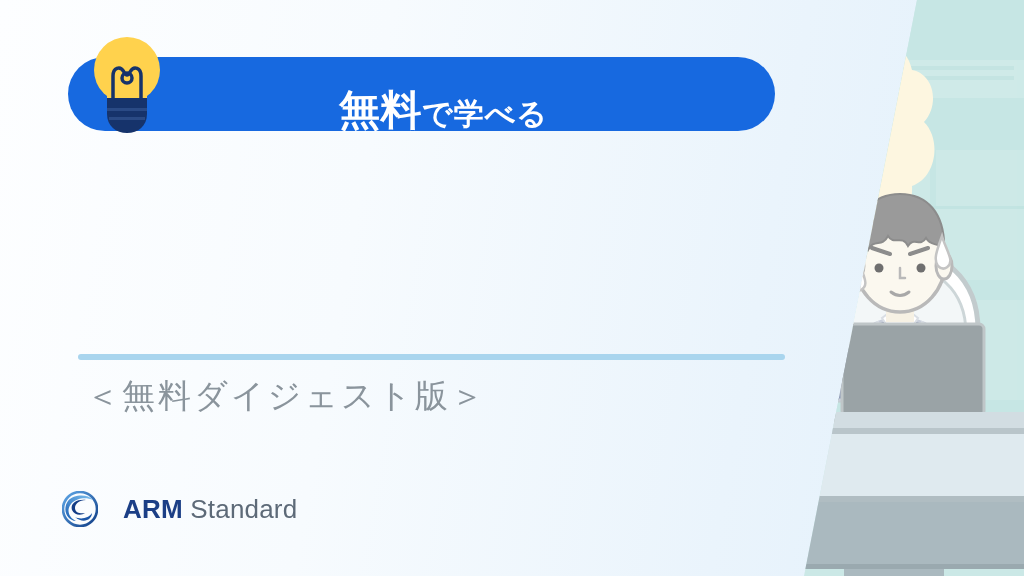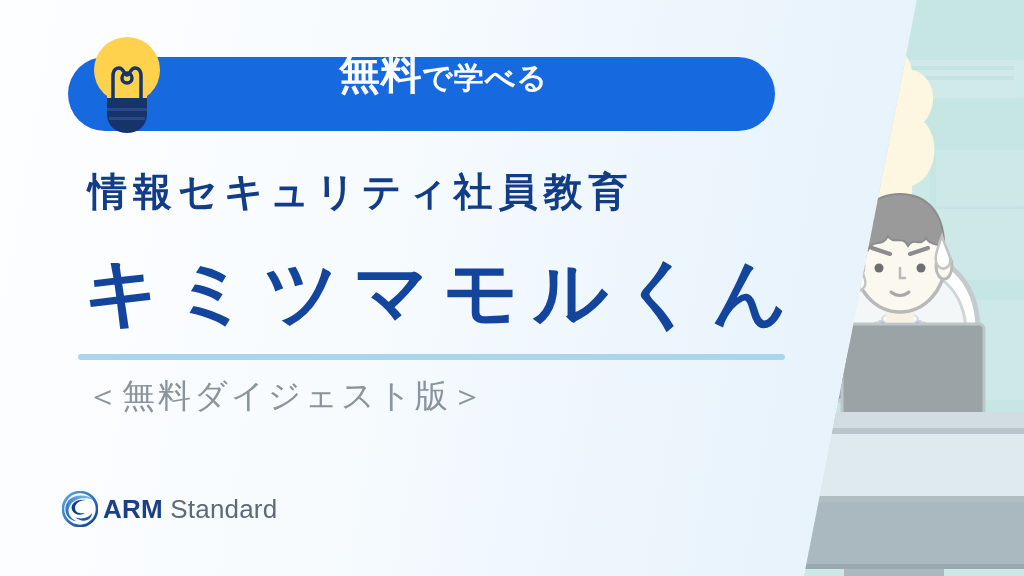--- a/index.html
+++ b/index.html
@@ -33,25 +33,24 @@
   
   .badge {
     position: absolute;
     left: 68px;
     top: 57px;
     width: 707px;
     height: 74px;
     border-radius: 37px;
     background: #1769e0;
     display: flex;
-    align-items: flex-start;
+    align-items: flex-end;
     justify-content: center;
     box-sizing: border-box;
     padding-left: 70px;
-    font-family: Liberation Mono, monospace;
   }
   .badge-text {
     color: #ffffff;
     white-space: nowrap;
     line-height: 1;
     letter-spacing: 0.5px;
     display: flex;
     align-items: baseline;
   }
   .kanji-lg { font-size: 41px; font-weight: 700; }
@@ -111,21 +110,21 @@
     white-space: nowrap;
   }
 
   
   .logo {
     position: absolute;
     left: 62px;
     top: 491px;
     display: flex;
     align-items: center;
-    gap: 5px;
+    gap: 25px;
   }
   .logo-mark { width: 36px; height: 36px; display:block; }
   .logo-text {
     font-size: 26px;
     letter-spacing: 0.2px;
     line-height: 1;
     white-space: nowrap;
   }
   .logo-arm { font-weight: 700; color: #1c3f86; }
   .logo-std { font-weight: 400; color: #5d6a78; }
@@ -234,22 +233,20 @@
   <svg class="bulb" viewBox="0 0 74 104" xmlns="http://www.w3.org/2000/svg">
     <circle cx="37" cy="38" r="33" fill="#ffd24d"></circle>
     <rect x="17" y="58" width="40" height="14" fill="#ffd24d"></rect>
     <path d="M17 66 L57 66 L57 82 C57 94 48 101 37 101 C26 101 17 94 17 82 Z" fill="#16336b"></path>
     <rect x="17" y="76" width="40" height="3" fill="#2a4a85"></rect>
     <rect x="19" y="85" width="36" height="3" fill="#2a4a85"></rect>
     <path d="M23 66 L23 44 C23 36 30 33 34 40 C36 44 38 44 40 40 C44 33 51 36 51 44 L51 66" fill="none" stroke="#16336b" stroke-width="3.5" stroke-linecap="round"></path>
     <circle cx="37" cy="46" r="5" fill="none" stroke="#16336b" stroke-width="3.5"></circle>
   </svg>
 
-  <div class="subtitle-top">情報セキュリティ社員教育</div>
-  <div class="product-name">キミツマモルくん</div>
   <div class="divider"></div>
   <div class="digest">＜無料ダイジェスト版＞</div>
 
   <div class="logo">
     <svg class="logo-mark" viewBox="0 0 36 36" xmlns="http://www.w3.org/2000/svg">
       <defs>
         <linearGradient id="lg1" x1="0" y1="0" x2="1" y2="1">
           <stop offset="0%" stop-color="#5fa8e8"></stop>
           <stop offset="100%" stop-color="#103d86"></stop>
         </linearGradient>

